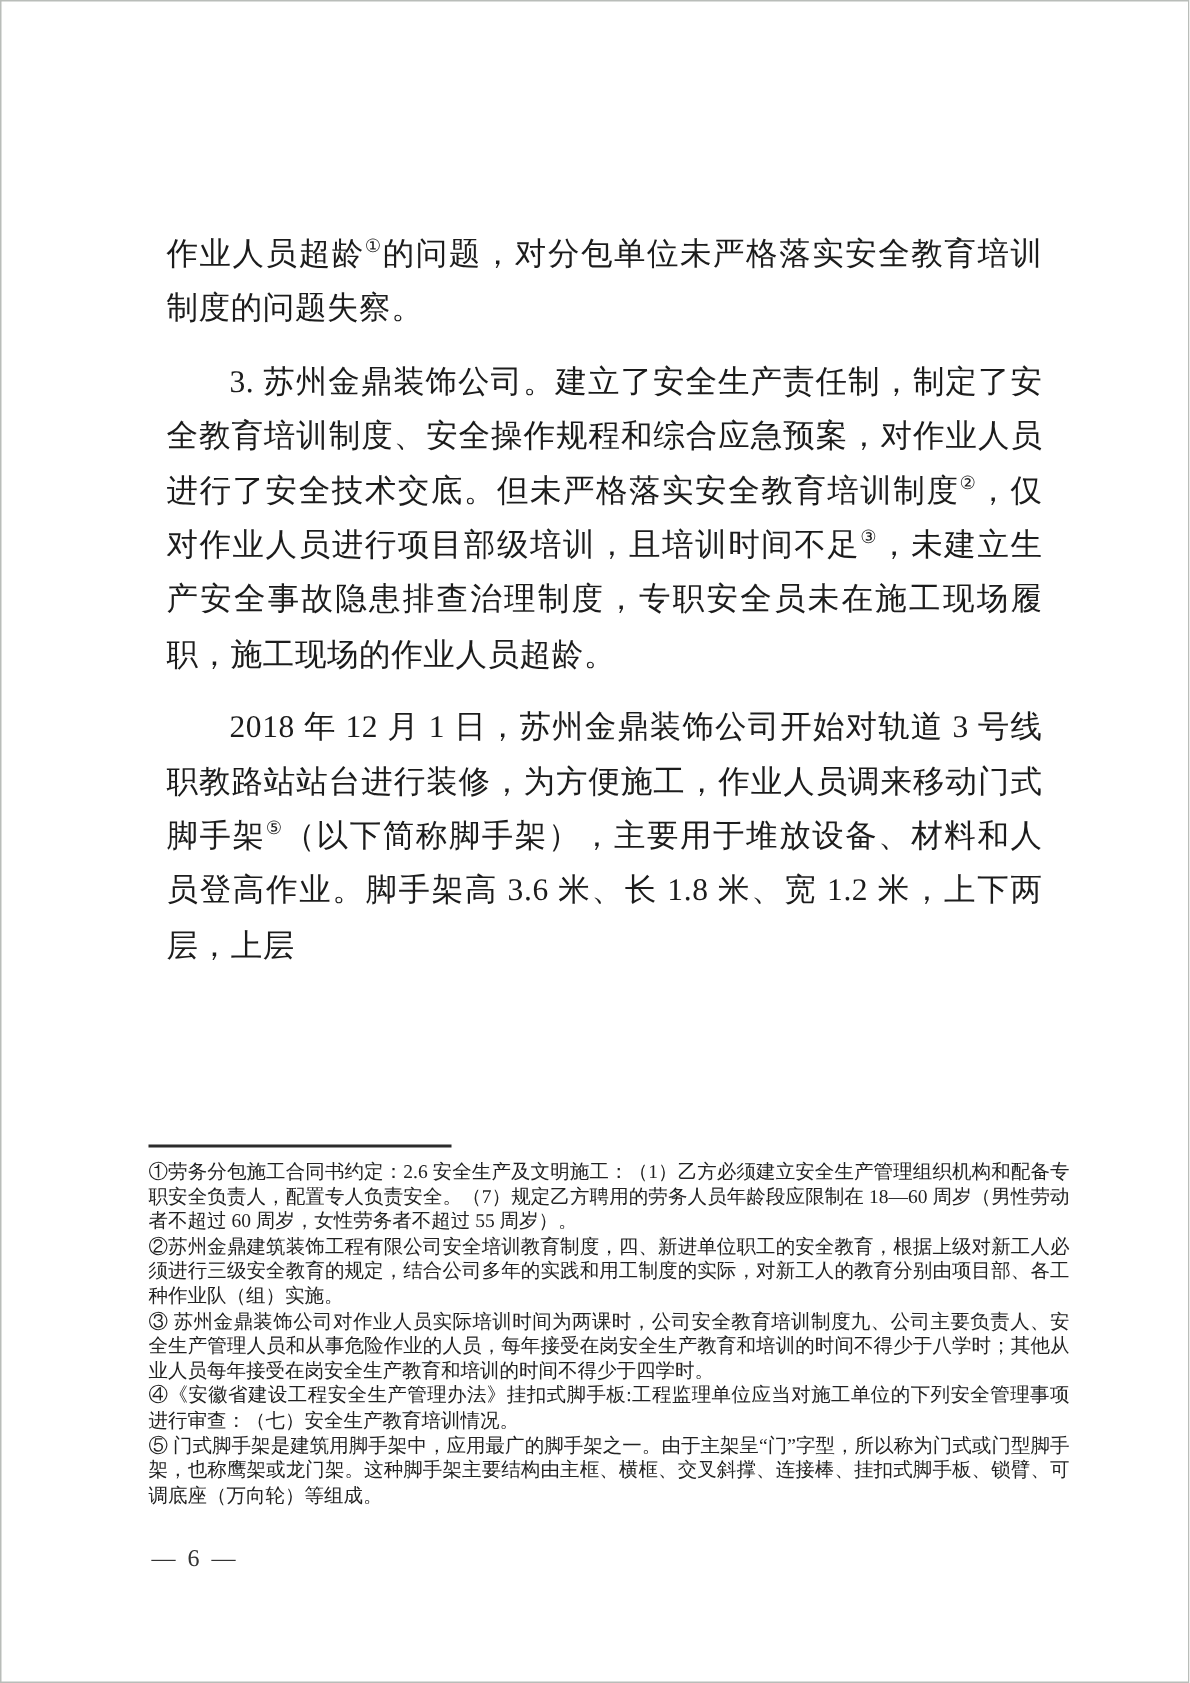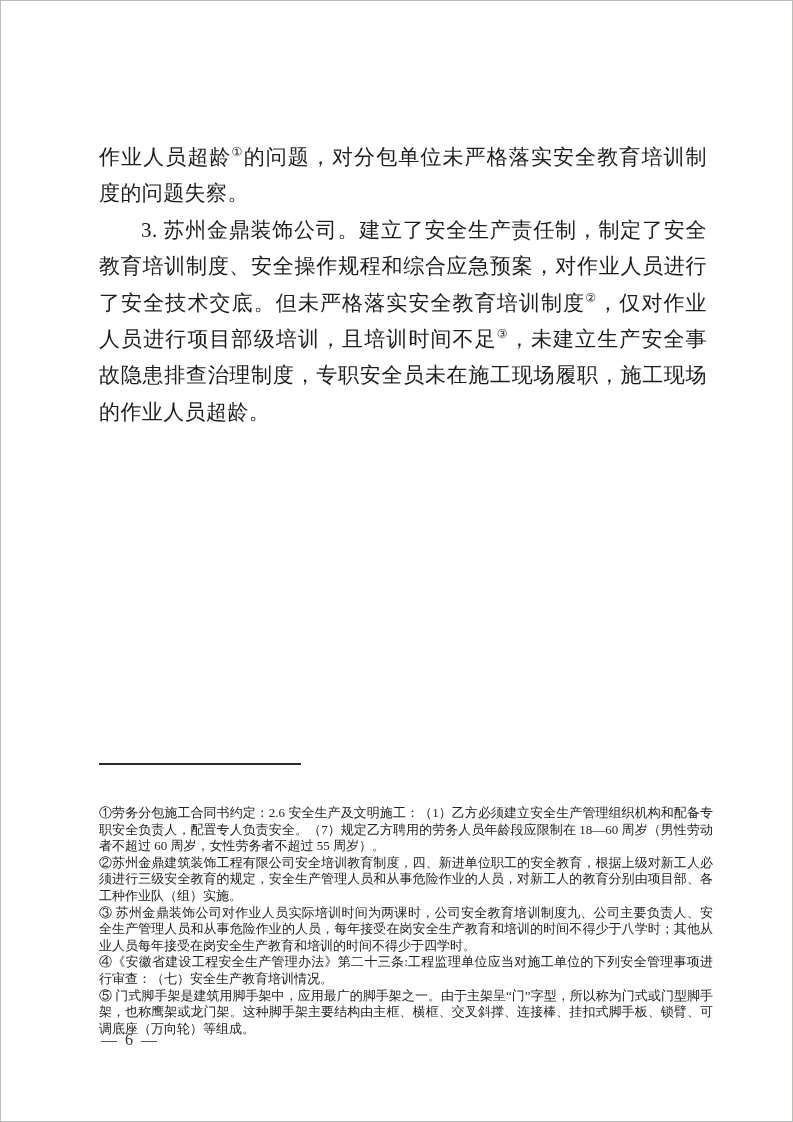--- a/index.html
+++ b/index.html
@@ -17,37 +17,37 @@
   .body-text {
     position: absolute;
     top: 138px;
     left: 98px;
     width: 608px;
     font-size: 21px;
     line-height: 36.4px;
     letter-spacing: 0.4px;
     text-align: justify;
   }
-  .par { margin: 0; }
+  .par { margin: 12px; }
   .par.indent { text-indent: 2em; }
   .par sup {
     font-size: 0.58em;
     line-height: 0;
     vertical-align: super;
   }
   .footnote-sep {
     position: absolute;
     top: 762px;
     left: 98px;
     width: 202px;
     border-top: 2px solid #2b2b2b;
   }
   .footnotes {
     position: absolute;
-    top: 804px;
+    top: 772px;
     left: 98px;
     width: 614px;
     font-size: 13px;
     line-height: 16.6px;
     text-align: justify;
     color: #222222;
   }
   .footnotes p { margin: 0; }
   .page-number {
     position: absolute;
@@ -59,27 +59,28 @@
   }
 </style>
 </head>
 <body>
 
 <div class="page">
 
   <div class="body-text">
     <p class="par no-indent sup-circ">作业人员超龄<sup>①</sup>的问题，对分包单位未严格落实安全教育培训制度的问题失察。</p>
     <p class="par indent sup-circ">3. 苏州金鼎装饰公司。建立了安全生产责任制，制定了安全教育培训制度、安全操作规程和综合应急预案，对作业人员进行了安全技术交底。但未严格落实安全教育培训制度<sup>②</sup>，仅对作业人员进行项目部级培训，且培训时间不足<sup>③</sup>，未建立生产安全事故隐患排查治理制度，专职安全员未在施工现场履职，施工现场的作业人员超龄。</p>
+    <p class="par indent sup-circ">2018 年 12 月 1 日，苏州金鼎装饰公司开始对轨道 3 号线职教路站站台进行装修，为方便施工，作业人员调来移动门式脚手架<sup>⑤</sup>（以下简称脚手架），主要用于堆放设备、材料和人员登高作业。脚手架高 3.6 米、长 1.8 米、宽 1.2 米，上下两层，上层</p>
   </div>
 
   <div class="footnote-sep"></div>
 
   <div class="footnotes">
     <p>①劳务分包施工合同书约定：2.6 安全生产及文明施工：（1）乙方必须建立安全生产管理组织机构和配备专职安全负责人，配置专人负责安全。（7）规定乙方聘用的劳务人员年龄段应限制在 18—60 周岁（男性劳动者不超过 60 周岁，女性劳务者不超过 55 周岁）。</p>
-    <p>②苏州金鼎建筑装饰工程有限公司安全培训教育制度，四、新进单位职工的安全教育，根据上级对新工人必须进行三级安全教育的规定，安全生产管理人员和从事危险作业的人员，对新工人的教育分别由项目部、各工种作业队（组）实施。</p>
+    <p>②苏州金鼎建筑装饰工程有限公司安全培训教育制度，四、新进单位职工的安全教育，根据上级对新工人必须进行三级安全教育的规定，结合公司多年的实践和用工制度的实际，对新工人的教育分别由项目部、各工种作业队（组）实施。</p>
     <p>③ 苏州金鼎装饰公司对作业人员实际培训时间为两课时，公司安全教育培训制度九、公司主要负责人、安全生产管理人员和从事危险作业的人员，每年接受在岗安全生产教育和培训的时间不得少于八学时；其他从业人员每年接受在岗安全生产教育和培训的时间不得少于四学时。</p>
-    <p>④《安徽省建设工程安全生产管理办法》第二十三条:工程监理单位应当对施工单位的下列安全管理事项进行审查：（七）安全生产教育培训情况。</p>
+    <p>④《安徽省建设工程安全生产管理办法》挂扣式脚手板:工程监理单位应当对施工单位的下列安全管理事项进行审查：（七）安全生产教育培训情况。</p>
     <p>⑤ 门式脚手架是建筑用脚手架中，应用最广的脚手架之一。由于主架呈“门”字型，所以称为门式或门型脚手架，也称鹰架或龙门架。这种脚手架主要结构由主框、横框、交叉斜撑、连接棒、挂扣式脚手板、锁臂、可调底座（万向轮）等组成。</p>
   </div>
 
   <div class="page-number">— 6 —</div>
 
 </div>
 
 </body></html>

